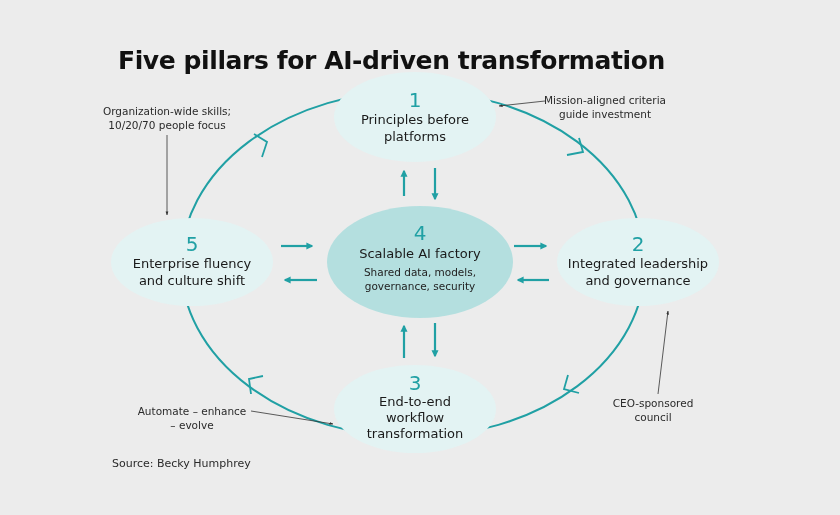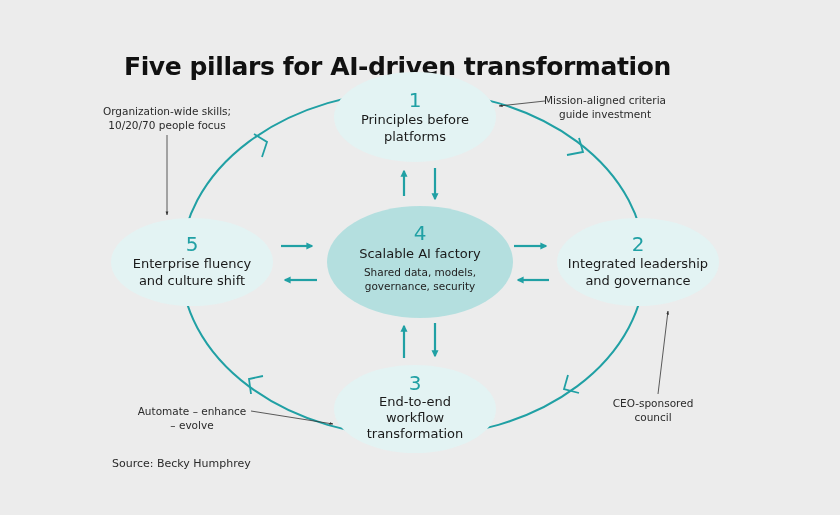--- a/index.html
+++ b/index.html
@@ -1,21 +1,21 @@
 <!DOCTYPE html>
 <html><head>
 <meta charset="utf-8">
 <style>
   html, body { margin: 0; padding: 0; }
   body {
     width: 840px; height: 515px; background: #ececec; overflow: hidden;
     font-family: "DejaVu Sans", sans-serif; position: relative;
   }
   #title {
-    position: absolute; left: 112px; top: 40px; margin: 12px;
+    position: absolute; left: 112px; top: 40px; margin: 6px;
     font-size: 25px; font-weight: bold; color: #111; letter-spacing: -0.4px;
   }
   #diagram { position: absolute; left: 0; top: 0; }
   .num { fill: #20a0a4; font-size: 20px; font-family: "DejaVu Sans", sans-serif; text-anchor: middle; }
   .lbl { fill: #1a1a1a; font-size: 13px; font-family: "DejaVu Sans", sans-serif; text-anchor: middle; }
   .sub { fill: #222; font-size: 10.5px; font-family: "DejaVu Sans", sans-serif; text-anchor: middle; }
   .ann { fill: #2a2a2a; font-size: 10.5px; font-family: "DejaVu Sans", sans-serif; text-anchor: middle; }
   .src { fill: #2a2a2a; font-size: 11px; font-family: "DejaVu Sans", sans-serif; }
   .cyc { fill: none; stroke: #20a0a4; stroke-width: 2; }
   .chev { fill: none; stroke: #20a0a4; stroke-width: 1.8; }

